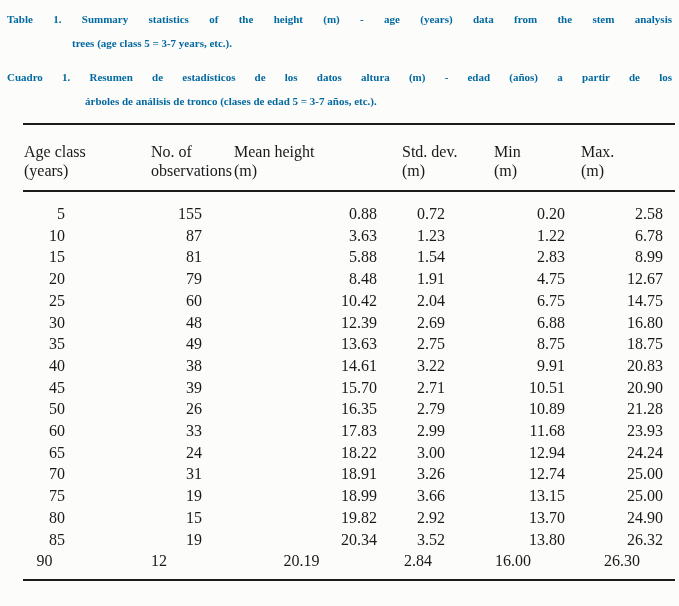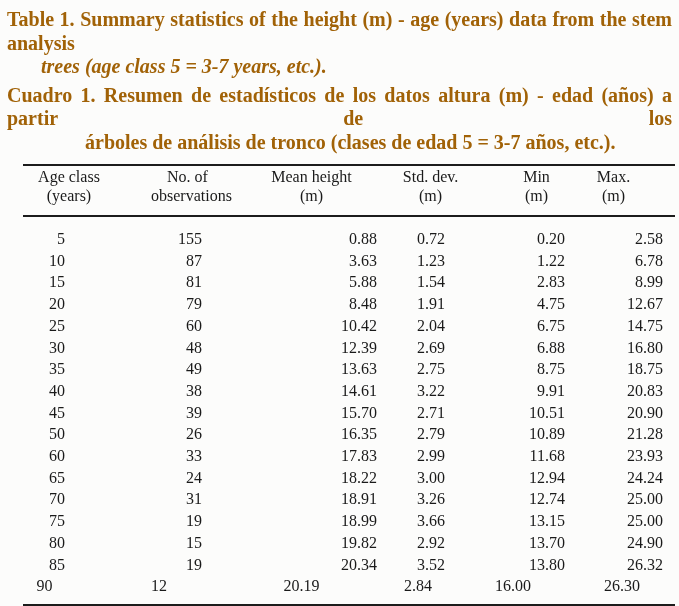--- a/index.html
+++ b/index.html
@@ -8,28 +8,28 @@
     background: #fcfcfb;
     color: #1a1a1a;
     font-family: "Liberation Serif", "DejaVu Serif", serif;
     overflow: hidden;
   }
   .page { padding: 8px 7px 0 7px; width: 665px; }
 
   
   .caption {
     font-weight: bold;
-    font-size: 20px;
+    font-size: 11px;
     line-height: 23.5px;
-    color: #a16207;
+    color: #0369a1;
   }
   .cap-justify { text-align: justify; text-align-last: justify; }
-  .cap-indent-en { margin-left: 34px; font-style: italic; }
+  .cap-indent-en { margin-left: 65px; }
   .cap-indent-es { margin-left: 78px; }
-  .caption-es { margin-top: 5px; }
+  .caption-es { margin-top: 11px; }
 
   
   table.stats {
     margin-top: 10px;
     margin-left: 16px;
     width: 652px;
     border-collapse: collapse;
     table-layout: fixed;
     border-top: 2px solid #1c1c1c;
     border-bottom: 2px solid #1c1c1c;
@@ -37,24 +37,24 @@
   }
   col.w0 { width: 92px; }
   col.w1 { width: 110px; }
   col.w2 { width: 165px; }
   col.w3 { width: 70px; }
   col.w4 { width: 120px; }
   col.w5 { width: 95px; }
 
   thead th {
     font-weight: normal;
-    text-align: center;
+    text-align: left;
     vertical-align: top;
     line-height: 19px;
-    padding-top: 1px;
+    padding-top: 17px;
     padding-bottom: 10px;
     border-bottom: 2px solid #1c1c1c;
   }
   thead th.c1 { padding-left: 36px; }
   thead th.c2 { padding-left: 9px; }
   thead th.c3 { padding-left: 12px; }
   thead th.c4 { padding-left: 34px; }
   thead th.c5 { padding-right: 29px; }
 
   tbody td {

